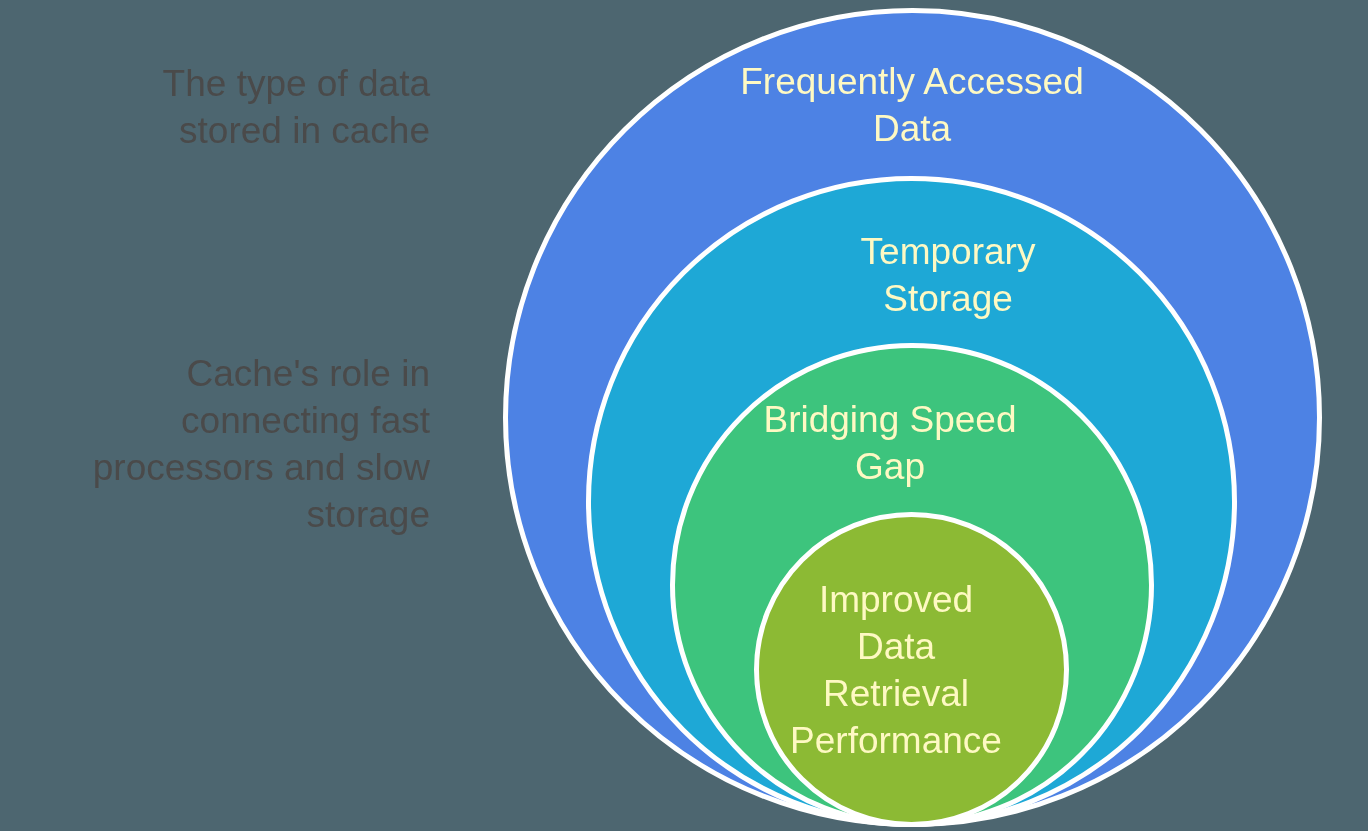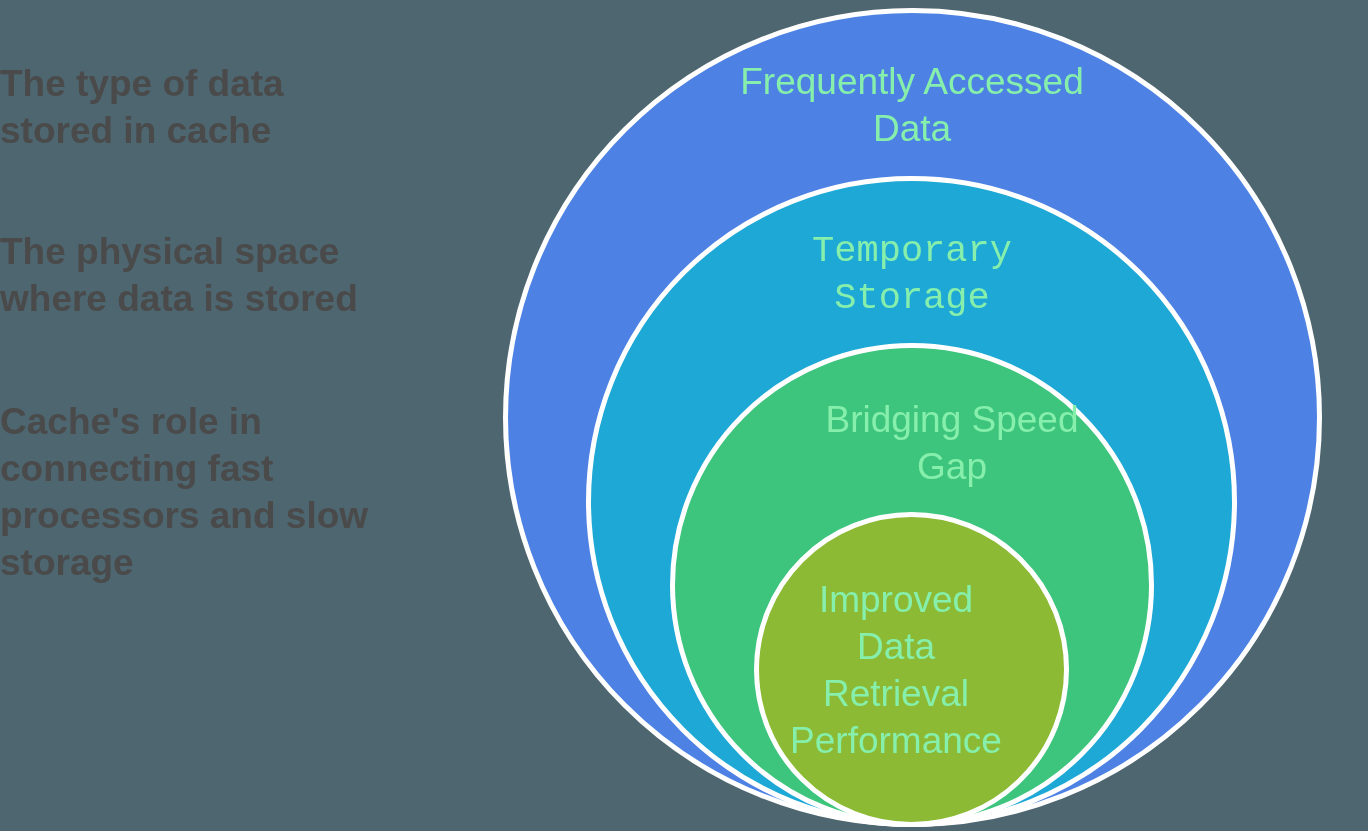--- a/index.html
+++ b/index.html
@@ -21,47 +21,47 @@
     border: 5px solid #ffffff;
     box-sizing: border-box;
   }
   .circle-1 { left: 503px; top: 8px;   width: 819px; height: 819px; background: #4d82e4; }
   .circle-2 { left: 586px; top: 176px; width: 651px; height: 651px; background: #1ea8d6; }
   .circle-3 { left: 670px; top: 343px; width: 484px; height: 484px; background: #3dc47d; }
   .circle-4 { left: 754px; top: 512px; width: 315px; height: 315px; background: #8cba34; }
 
   .circle-label {
     position: absolute;
-    color: #86efac;
+    color: #fef9c3;
     font-size: 37px;
     line-height: 47px;
     font-weight: 500;
     text-align: center;
     white-space: pre-line;
   }
   .clabel-1 { left: 662px; top: 58px;  width: 500px; }
-  .clabel-2 { left: 712px; top: 228px; width: 400px; font-family: Liberation Mono, monospace; }
-  .clabel-3 { left: 752px; top: 396px; width: 400px; }
+  .clabel-2 { left: 748px; top: 228px; width: 400px; }
+  .clabel-3 { left: 690px; top: 396px; width: 400px; }
   .clabel-4 { left: 696px; top: 576px; width: 400px; }
 
   
   .side-label {
     position: absolute;
     left: 0;
     width: 430px;
     color: #4a4a4a;
     font-size: 37px;
     line-height: 47px;
-    font-weight: 700;
-    text-align: left;
+    font-weight: 400;
+    text-align: right;
     white-space: pre-line;
   }
   .slabel-1 { top: 60px; }
   .slabel-2 { top: 228px; }
-  .slabel-3 { top: 350px; margin-top: 48px; }
+  .slabel-3 { top: 350px; }
   .slabel-4 { top: 624px; }
 </style>
 </head>
 <body>
 
 <div class="canvas">
 
   <div class="circle circle-1"></div>
   <div class="circle circle-2"></div>
   <div class="circle circle-3"></div>
@@ -73,20 +73,18 @@
 Storage</div>
   <div class="circle-label clabel-3">Bridging Speed
 Gap</div>
   <div class="circle-label clabel-4">Improved
 Data
 Retrieval
 Performance</div>
 
   <div class="side-label slabel-1">The type of data
 stored in cache</div>
-  <div class="side-label slabel-2">The physical space
-where data is stored</div>
   <div class="side-label slabel-3">Cache's role in
 connecting fast
 processors and slow
 storage</div>
 
 </div>
 
 </body></html>

